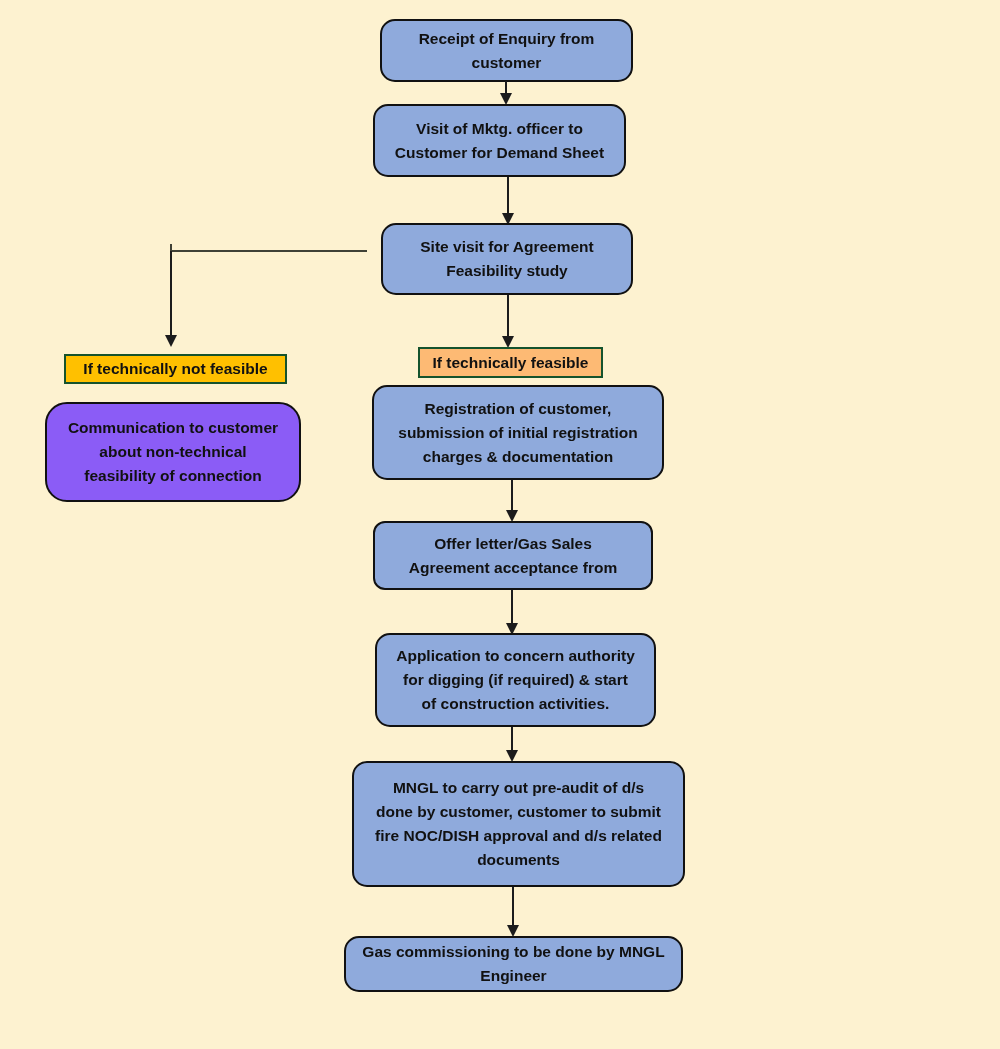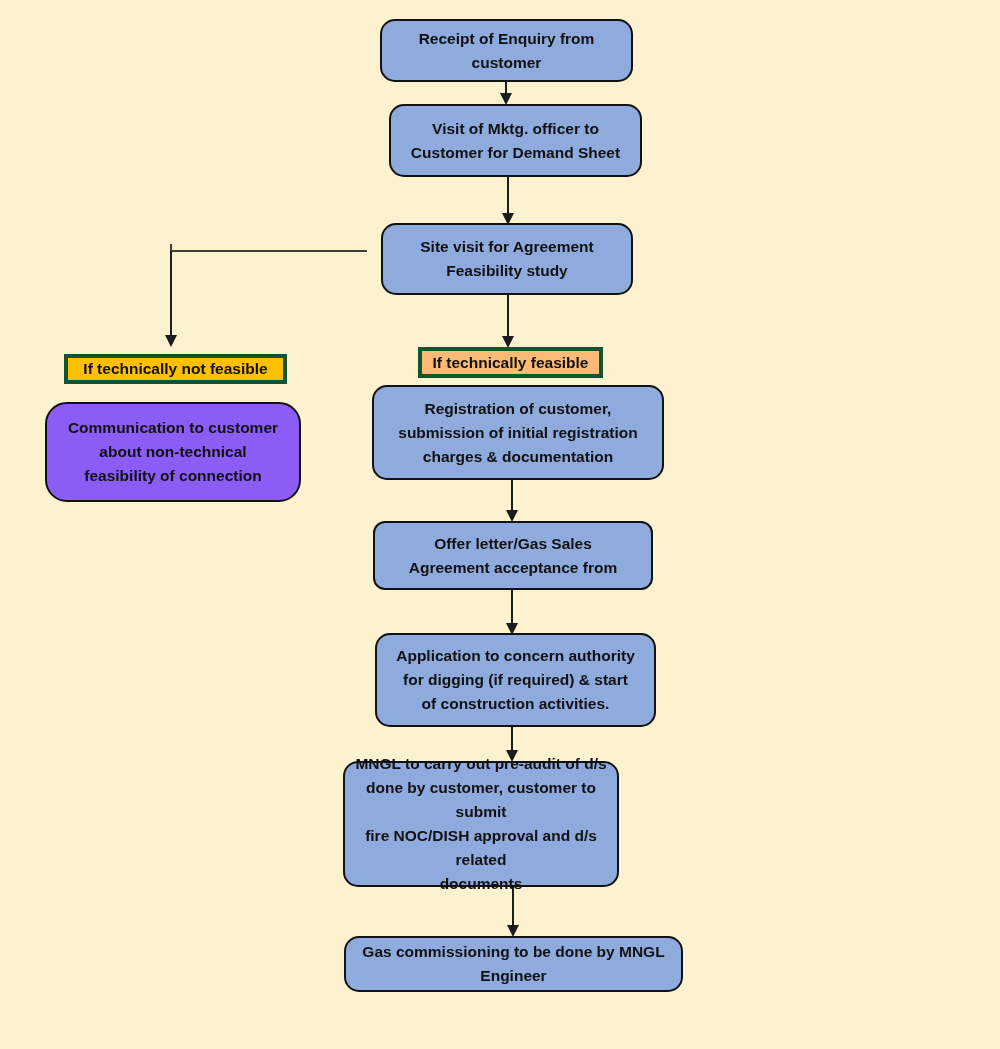--- a/index.html
+++ b/index.html
@@ -37,21 +37,21 @@
   }
   .tag {
     position:absolute;
     display:flex;
     align-items:center;
     justify-content:center;
     text-align:center;
     font-weight:bold;
     font-size:15.5px;
     color:#111;
-    border:4px solid #14532d;
+    border:2px solid #14532d;
     box-sizing:border-box;
     white-space:nowrap;
   }
   .tag.yellow { background:#ffc000; }
   .tag.green  { background:#fdba74; }
   .arrow {
     position:absolute;
     width:2px;
     background:#1c1c1c;
   }
@@ -73,21 +73,21 @@
 </head>
 <body>
 
 <div id="canvas">
 
   <div class="node" style="left:380px; top:19px;  width:253px; height:63px;">Receipt of Enquiry from
 customer</div>
 
   <div class="arrow" style="left:505px; top:81px;  height:22px;"></div>
 
-  <div class="node" style="left:373px; top:104px; width:253px; height:73px;margin-left:16px;">Visit of Mktg. officer to
+  <div class="node" style="left:373px; top:104px; width:253px; height:73px;">Visit of Mktg. officer to
 Customer for Demand Sheet</div>
 
   <div class="arrow" style="left:507px; top:177px; height:46px;"></div>
 
   <div class="node" style="left:381px; top:223px; width:252px; height:72px;">Site visit for Agreement
 Feasibility study</div>
 
   <div class="line" style="left:170px; top:250px; width:197px; height:2px;"></div>
   <div class="line" style="left:170px; top:244px; width:2px; height:8px;"></div>
   <div class="arrow" style="left:170px; top:251px; height:94px;"></div>
@@ -112,21 +112,21 @@
 Agreement acceptance from</div>
 
   <div class="arrow" style="left:511px; top:590px; height:43px;"></div>
 
   <div class="node" style="left:375px; top:633px; width:281px; height:94px;">Application to concern authority
 for digging (if required) &amp; start
 of construction activities.</div>
 
   <div class="arrow" style="left:511px; top:727px; height:33px;"></div>
 
-  <div class="node" style="left:343px; top:761px; width:276px; height:126px;">MNGL to carry out pre-audit of d/s
+  <div class="node" style="left:352px; top:761px; width:333px; height:126px;">MNGL to carry out pre-audit of d/s
 done by customer, customer to submit
 fire NOC/DISH approval and d/s related
 documents</div>
 
   <div class="arrow" style="left:512px; top:887px; height:48px;"></div>
 
   <div class="node" style="left:344px; top:936px; width:339px; height:56px;">Gas commissioning to be done by MNGL
 Engineer</div>
 
 </div>

